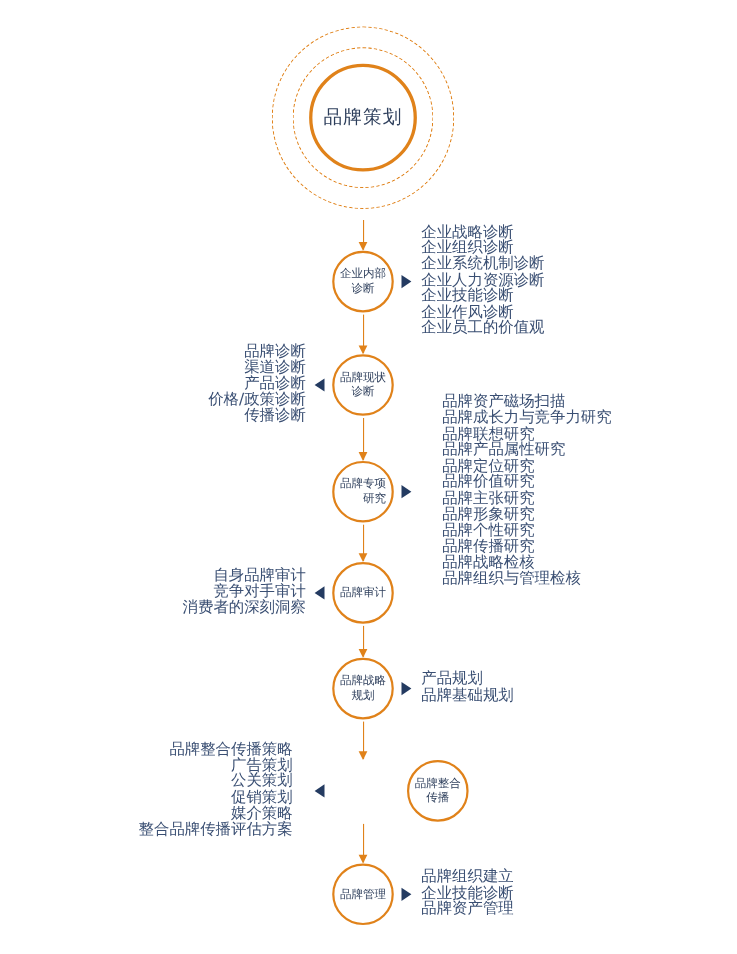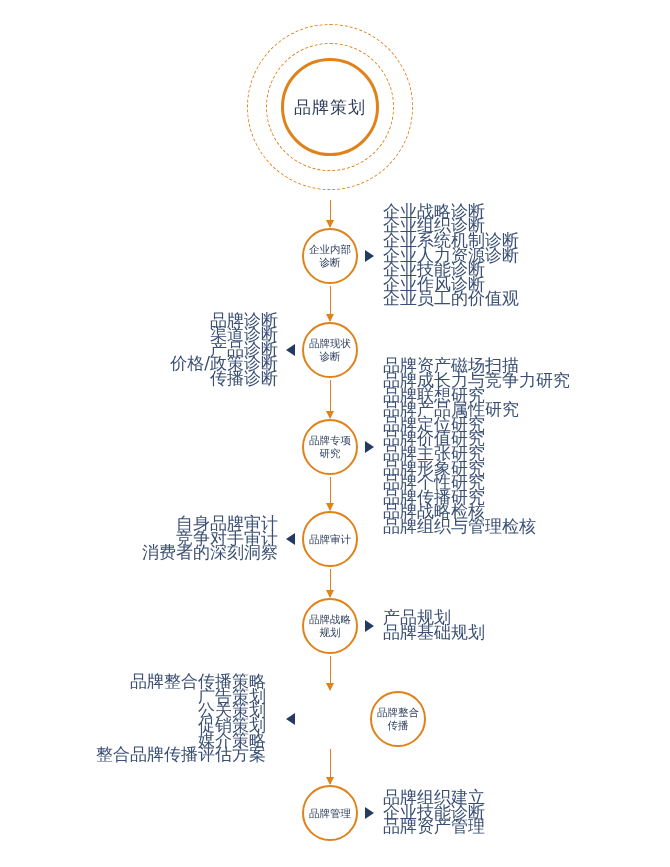--- a/index.html
+++ b/index.html
@@ -129,21 +129,21 @@
   }
   .marker-left {
     border-top: 6px solid transparent;
     border-bottom: 6px solid transparent;
     border-right: 9px solid #243B61;
   }
 
   
   .items {
     position: absolute;
-    font-size: 17px;
+    font-size: 14px;
     line-height: 14.6px;
     color: #3A4F73;
     white-space: nowrap;
     z-index: 3;
   }
   .items.right { text-align: left; }
   .items.left  { text-align: right; }
   .item { display: block; }
 </style>
 </head>
@@ -180,26 +180,26 @@
       </div>
       <div class="marker marker-left" style="top: 344px; left: 286px;"></div>
       <div class="items left" style="top: 312.5px; right: 392px;">
         <span class="item">品牌诊断</span>
         <span class="item">渠道诊断</span>
         <span class="item">产品诊断</span>
         <span class="item">价格/政策诊断</span>
         <span class="item">传播诊断</span>
       </div>
       <div class="connector" style="top: 380px; height: 38px;"></div>
-      <div class="node" style="left: 330px; top: 447px;">
+      <div class="node" style="left: 330px; top: 447px; text-align: right;">
         <span class="node-label">品牌专项
 研究</span>
       </div>
       <div class="marker marker-right" style="top: 441px; left: 365px;"></div>
-      <div class="items right" style="top: 358.4px; left: 383px;">
+      <div class="items right" style="top: 358.4px; left: 402px;">
         <span class="item">品牌资产磁场扫描</span>
         <span class="item">品牌成长力与竞争力研究</span>
         <span class="item">品牌联想研究</span>
         <span class="item">品牌产品属性研究</span>
         <span class="item">品牌定位研究</span>
         <span class="item">品牌价值研究</span>
         <span class="item">品牌主张研究</span>
         <span class="item">品牌形象研究</span>
         <span class="item">品牌个性研究</span>
         <span class="item">品牌传播研究</span>

